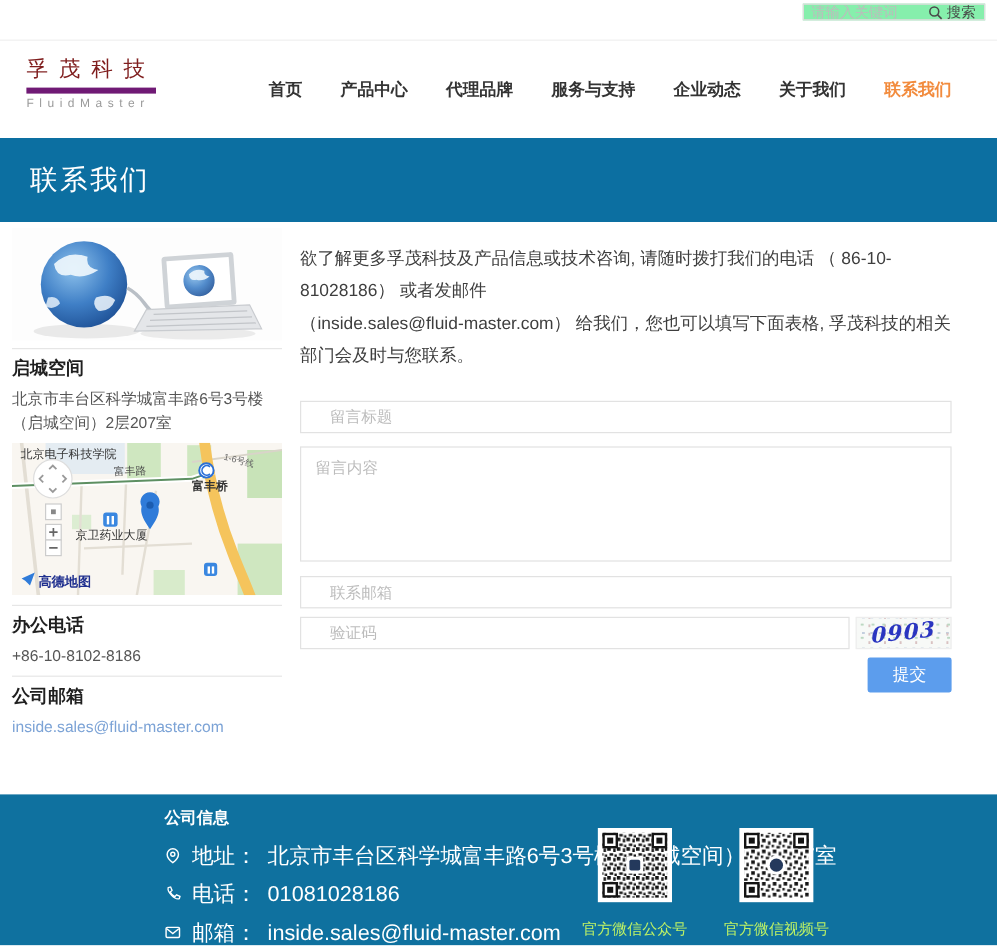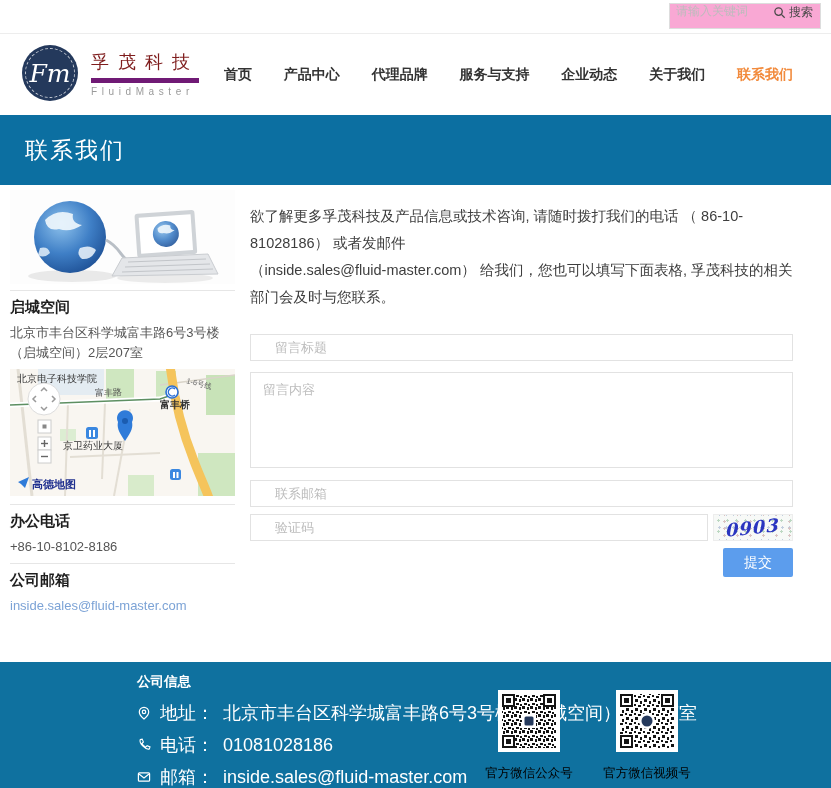--- a/index.html
+++ b/index.html
@@ -1,22 +1,22 @@
 <!DOCTYPE html>
 <html><head>
 <meta charset="utf-8">
 <style>
   html,body{margin:0;padding:0;background:#fff;}
   .page{position:relative;width:831px;height:788px;background:#fff;overflow:hidden;
         font-family:"Liberation Sans",sans-serif;color:#333;}
 
   
   .topbar{position:absolute;top:0;left:0;right:0;height:33px;background:#fff;border-bottom:1px solid #ededed;}
-  .searchbox{position:absolute;top:3px;right:10px;width:152px;height:26px;border:1px solid #ddd;
-             display:flex;align-items:flex-start;background:#f9a8d4;box-sizing:border-box;}
+  .searchbox{position:absolute;top:3px;right:10px;width:152px;height:14px;border:1px solid #ddd;
+             display:flex;align-items:center;background:#86efac;box-sizing:border-box;}
   .searchbox input{flex:1;min-width:0;border:0;outline:0;padding:0 6px;font-size:12px;color:#666;
                    font-family:"Liberation Sans",sans-serif;background:transparent;}
   ::placeholder{color:#bcbcbc;}
   .searchbtn{display:flex;align-items:center;gap:3px;border:0;background:none;font-size:12px;color:#4a4a4a;
              padding:0 7px 0 0;cursor:pointer;font-family:"Liberation Sans",sans-serif;}
 
   
   .header{position:absolute;top:34px;left:0;right:0;height:81px;background:#fff;}
   .logo{position:absolute;left:22px;top:11px;display:flex;align-items:center;gap:13px;cursor:pointer;}
   .logo-circle{width:56px;height:56px;border-radius:50%;background:#24395c;color:#fff;position:relative;
@@ -69,21 +69,21 @@
   
   .footer{position:absolute;left:0;top:662px;width:100%;height:126px;background:#0f719f;color:#fff;}
   .f-info{position:absolute;left:137px;top:11px;}
   .f-head{font-size:13.5px;font-weight:700;margin:0 0 10px;}
   .f-row{display:flex;align-items:center;gap:9px;font-size:18px;margin-bottom:8px;}
   .f-row svg{flex:0 0 auto;}
   .copyright{position:absolute;left:137px;top:101px;font-size:12px;color:rgba(255,255,255,.92);}
   .qr{position:absolute;top:28px;width:62px;}
   .qr-1{left:498px;} .qr-2{left:616px;}
   .qr .lbl{margin-top:9px;margin-left:50%;transform:translateX(-50%);width:max-content;
-           font-size:12.5px;color:#000000;white-space:nowrap;}
+           font-size:12.5px;color:#bef264;white-space:nowrap;}
 </style>
 </head>
 <body>
 
 <div class="page">
 
   <div class="topbar">
     <div class="searchbox">
       <input placeholder="请输入关键词" style="">
       <button class="searchbtn">
@@ -91,23 +91,20 @@
           <circle cx="6" cy="6" r="4" fill="none" stroke="#4a4a4a" stroke-width="1.4"></circle>
           <line x1="9" y1="9" x2="12.6" y2="12.6" stroke="#4a4a4a" stroke-width="1.4"></line>
         </svg>
         <span>搜索</span>
       </button>
     </div>
   </div>
 
   <div class="header">
     <div class="logo">
-      <div class="logo-circle">
-        <span>Fm</span>
-      </div>
       <div>
         <div class="logo-cn">孚茂科技</div>
         <div class="logo-en">FluidMaster</div>
       </div>
     </div>
     <nav class="nav">
       <a>首页</a>
       <a>产品中心</a>
       <a>代理品牌</a>
       <a>服务与支持</a>

